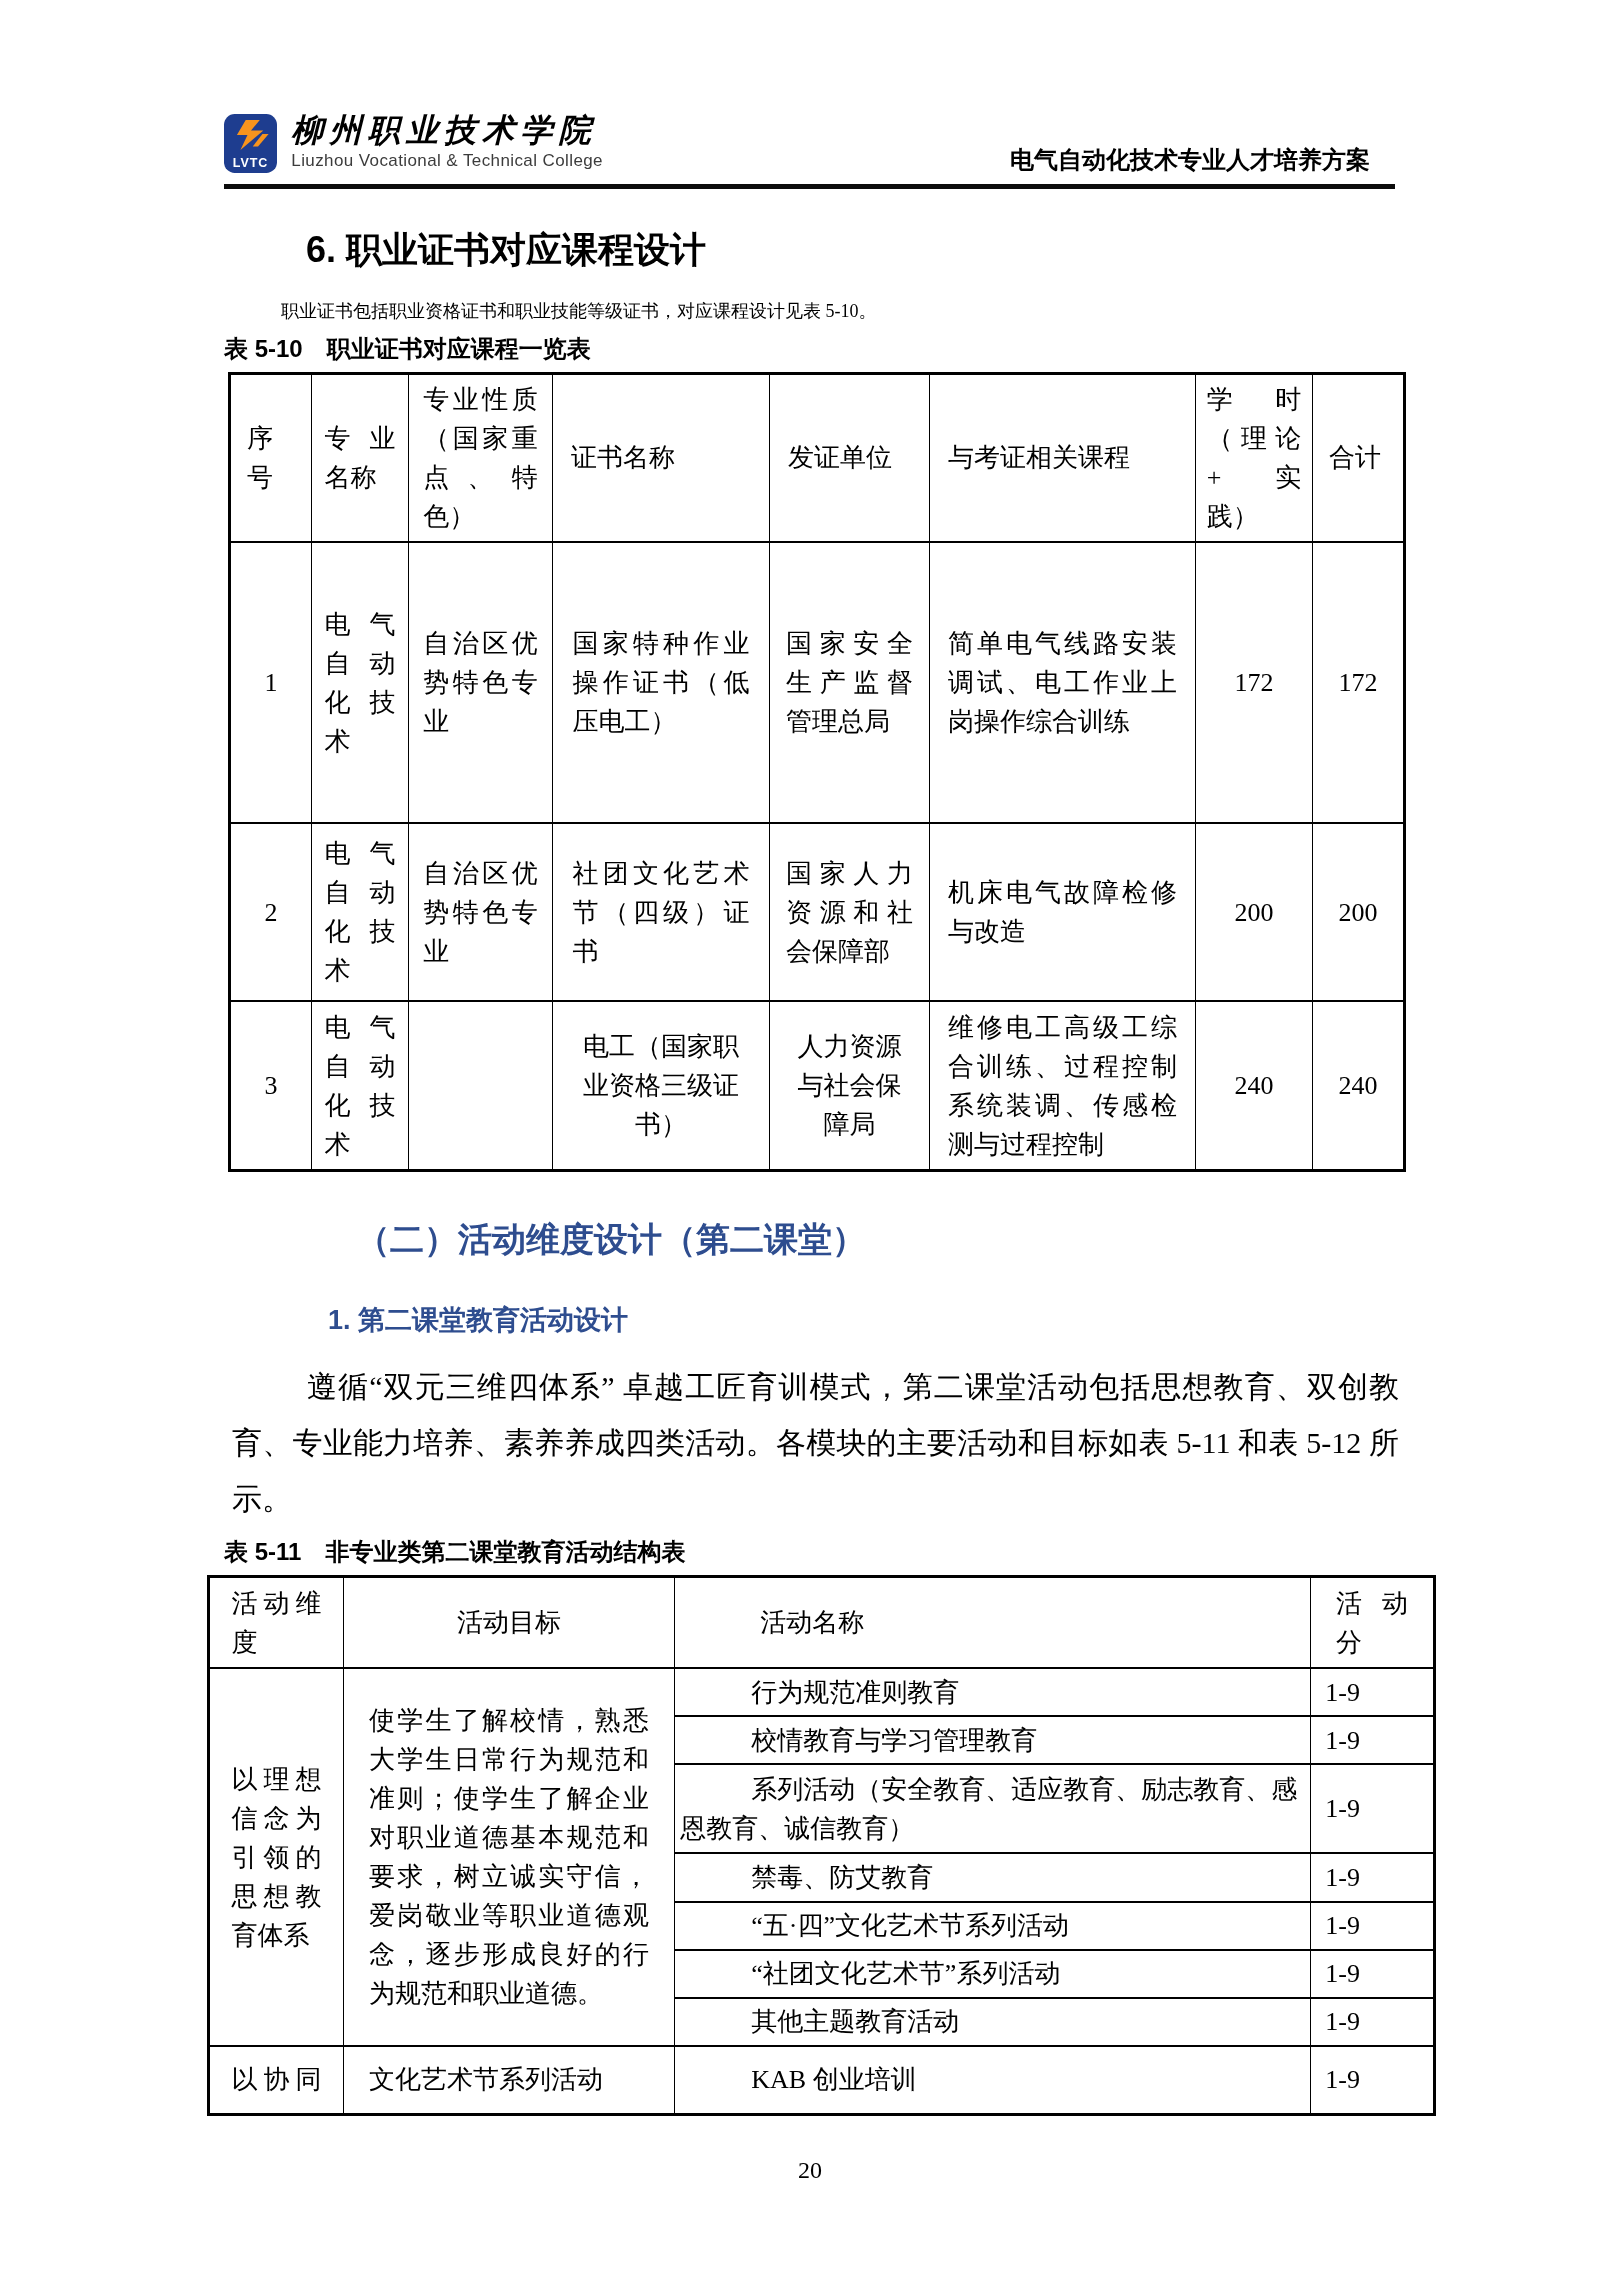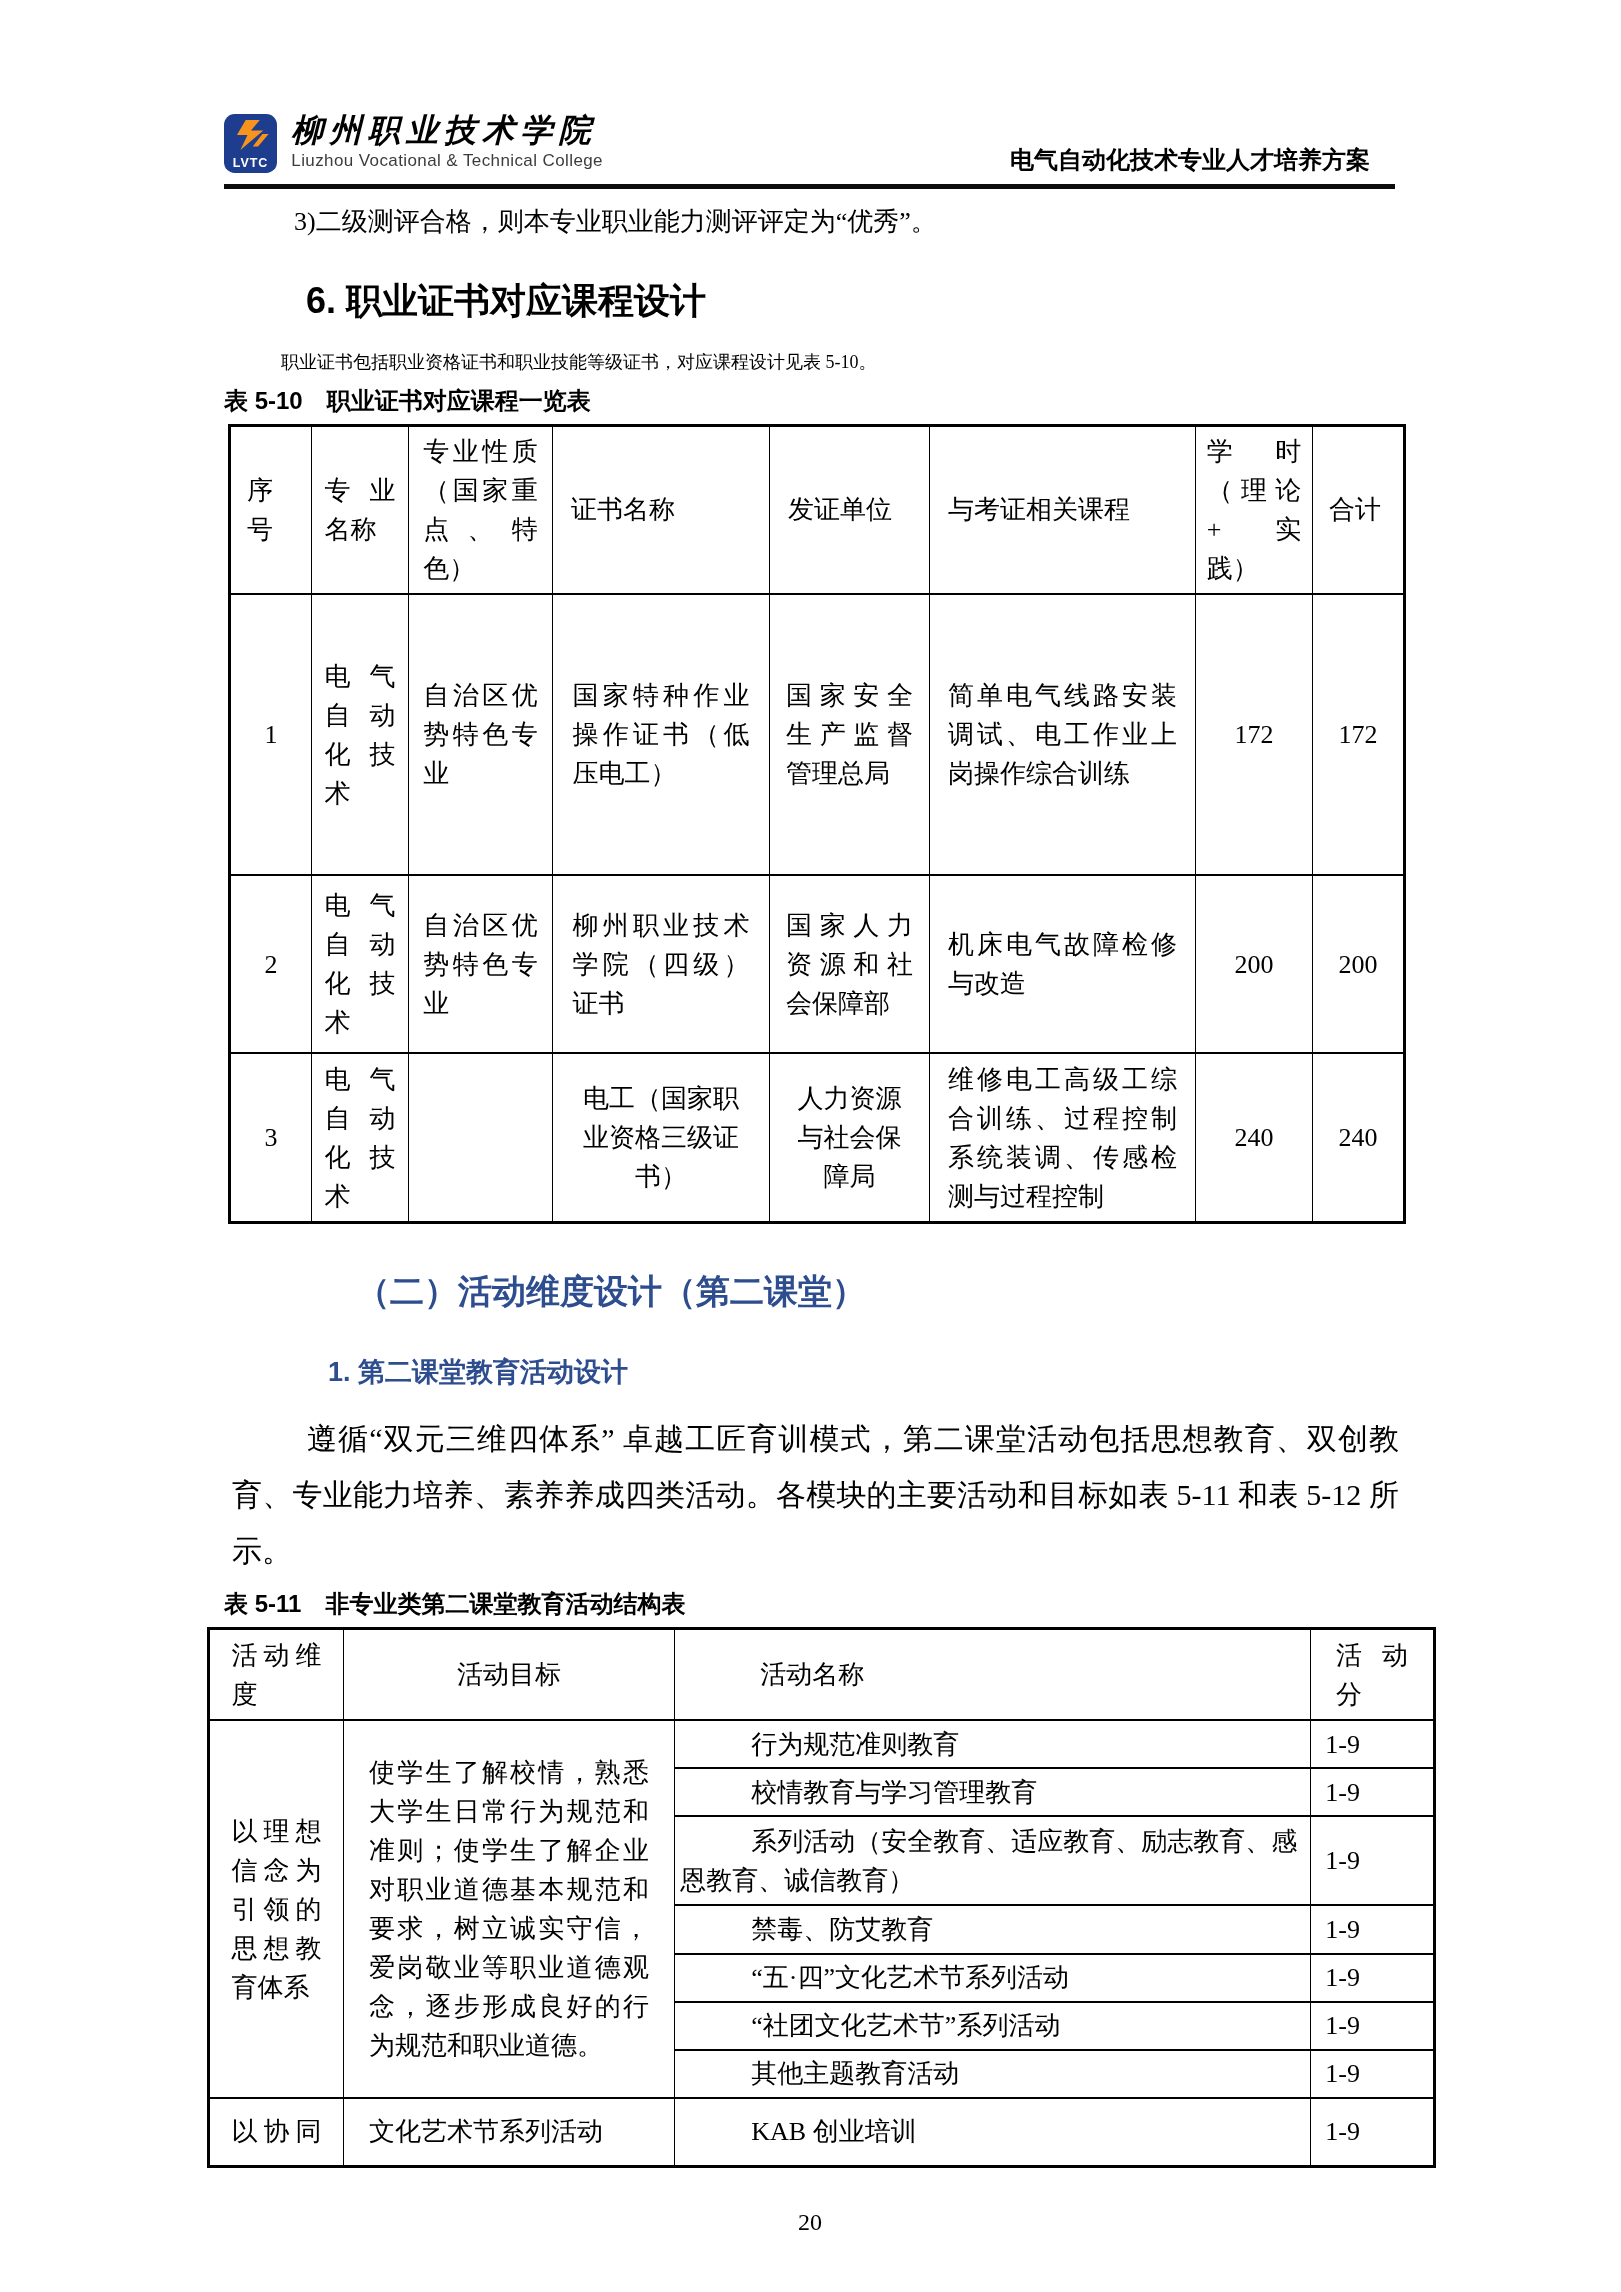--- a/index.html
+++ b/index.html
@@ -71,21 +71,20 @@
       </div>
       <div class="brand-text">
         <span class="college-cn">柳州职业技术学院</span>
         <span class="college-en">Liuzhou Vocational &amp; Technical College</span>
       </div>
     </div>
     <div class="doc-title">电气自动化技术专业人才培养方案</div>
   </div>
   <div class="rule"></div>
 
-  <p class="intro">3)二级测评合格，则本专业职业能力测评评定为“优秀”。</p>
 
   <div class="h-black">6. 职业证书对应课程设计</div>
   <p class="p6">职业证书包括职业资格证书和职业技能等级证书，对应课程设计见表 5-10。</p>
 
   <div class="tbl-caption">表 5-10　职业证书对应课程一览表</div>
 
   <table class="t510">
     <colgroup>
       <col style="width:82px">
         <col style="width:97px">
@@ -114,21 +113,21 @@
         <td class="jc cert">国家特种作业操作证书（低压电工）</td>
         <td class="jc issuer">国家安全生产监督管理总局</td>
         <td class="jc course">简单电气线路安装调试、电工作业上岗操作综合训练</td>
         <td class="c">172</td>
         <td class="c">172</td>
       </tr>
       <tr class="r510b">
         <td class="c">2</td>
         <td class="jc major">电气自动化技术</td>
         <td class="jc nature">自治区优势特色专业</td>
-        <td class="jc cert">柳州职业技术学院（四级）证书</td>
+        <td class="jc cert">社团文化艺术节（四级）证书</td>
         <td class="jc issuer">国家人力资源和社会保障部</td>
         <td class="jc course">机床电气故障检修与改造</td>
         <td class="c">200</td>
         <td class="c">200</td>
       </tr>
       <tr class="r510c">
         <td class="c">3</td>
         <td class="jc major">电气自动化技术</td>
         <td class="jc nature"></td>
         <td class="c cert">电工（国家职业资格三级证书）</td>

